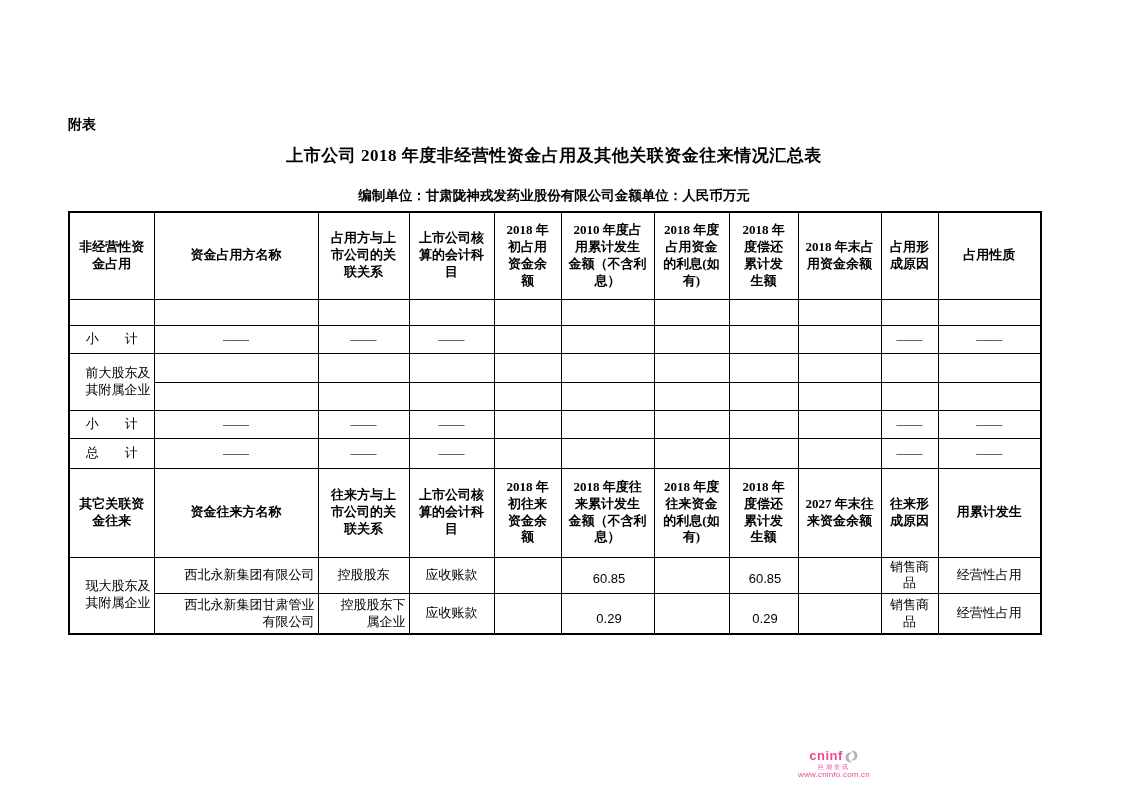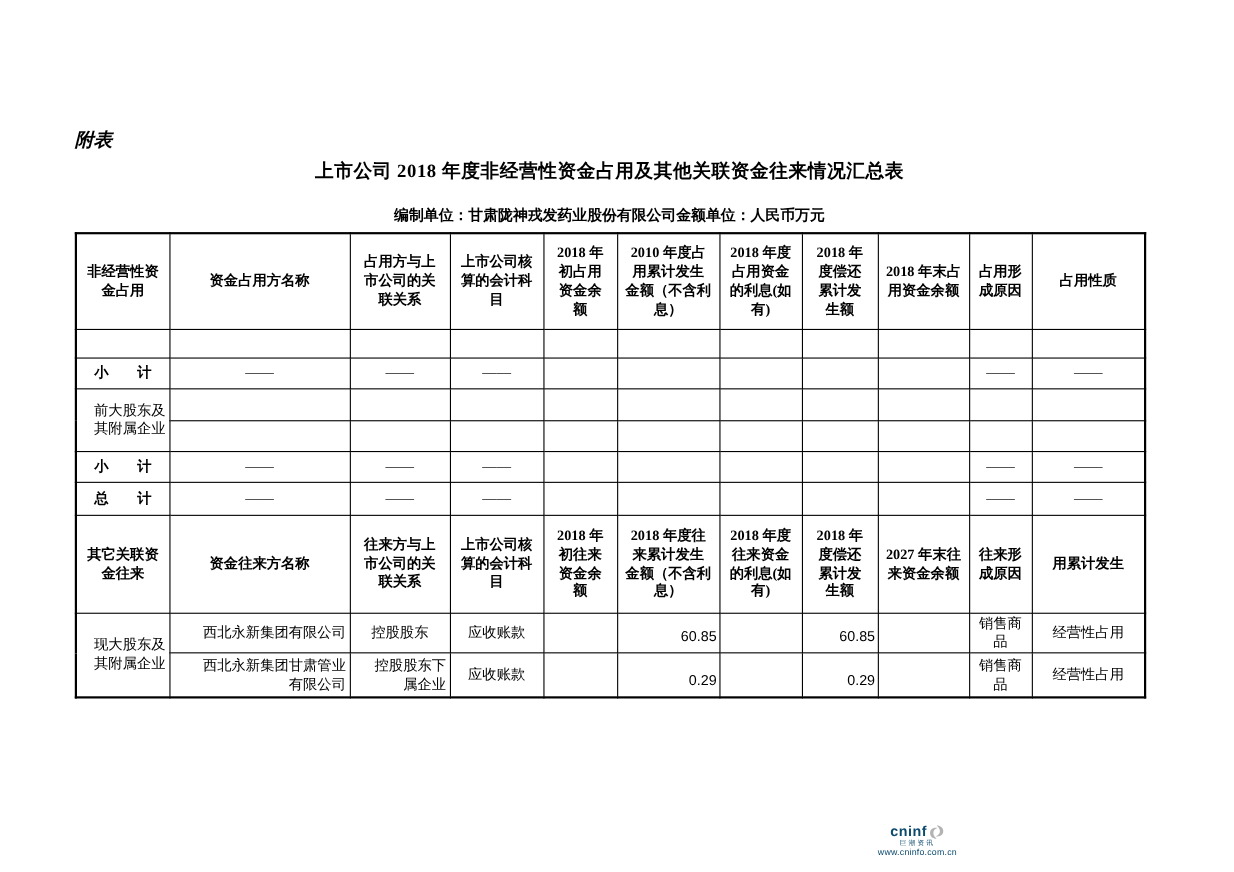--- a/index.html
+++ b/index.html
@@ -2,21 +2,21 @@
 <html><head>
 <meta charset="utf-8">
 <style>
   html,body { margin:0; padding:0; background:#fff; }
   body {
     width:1122px; height:793px; position:relative; overflow:hidden;
     font-family:"Liberation Serif","DejaVu Serif",serif; color:#000;
   }
   .annex {
     position:absolute; left:68px; top:116px;
-    font-size:17px; font-weight:bold;font-style:italic;
+    font-size:14px; font-weight:bold;
   }
   .title {
     position:absolute; left:68px; top:144px; width:972px;
     text-align:center; font-size:17px; font-weight:bold; letter-spacing:0.5px;
   }
   .meta {
     position:absolute; left:68px; top:187px; width:972px;
     display:flex; justify-content:center;
     font-size:13.5px; font-weight:bold;
   }
@@ -28,31 +28,31 @@
   td, th {
     border:1px solid #000;
     font-size:13px; font-weight:normal;
     text-align:center; vertical-align:middle;
     padding:1px 3px; line-height:1.3;
     white-space:pre-line; word-break:break-all;
     overflow:hidden;
   }
   th { font-weight:bold; }
   .left  { text-align:right; padding-left:7px; }
-  .bold  { font-weight:bold; }
+  .bold  { font-weight:normal; }
   .num {
-    text-align:right; vertical-align:bottom;
+    text-align:center; vertical-align:bottom;
     padding:2px 2px 5px 5px;
     font-family:"Liberation Sans","DejaVu Sans",sans-serif;
     font-size:13px;
     margin-left:39px;
   }
   .watermark {
     position:absolute; left:789px; top:749px; width:90px;
-    color:#0c4a6e; text-align:center;
+    color:#ec4899; text-align:center;
     font-family:"Liberation Sans","DejaVu Sans",sans-serif;
     line-height:1.1; user-select:none;
   }
   .wm-brand-row {
     display:flex; align-items:center; justify-content:center; gap:1px;
     font-weight:bold; font-size:13px; letter-spacing:0.5px;
   }
   .wm-logo svg { display:block; }
   .wm-cn  { font-size:6px; letter-spacing:2px; }
   .wm-url { font-size:8px; letter-spacing:0.2px; }

